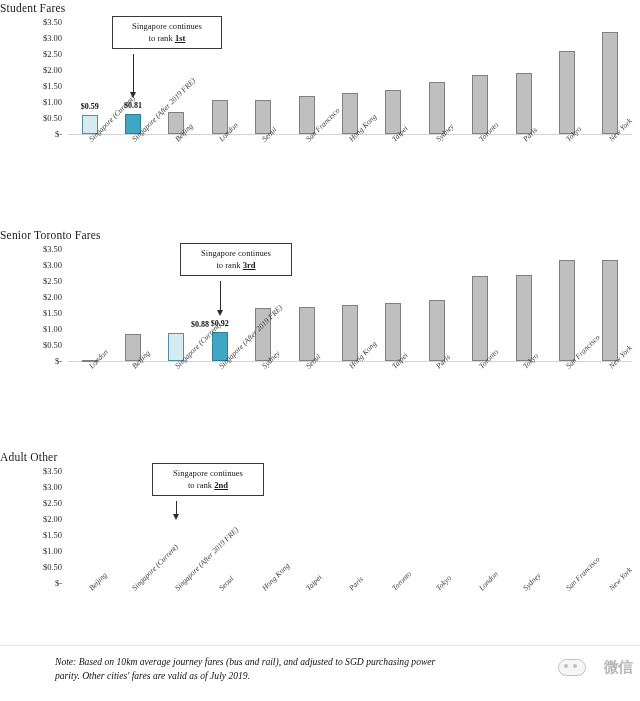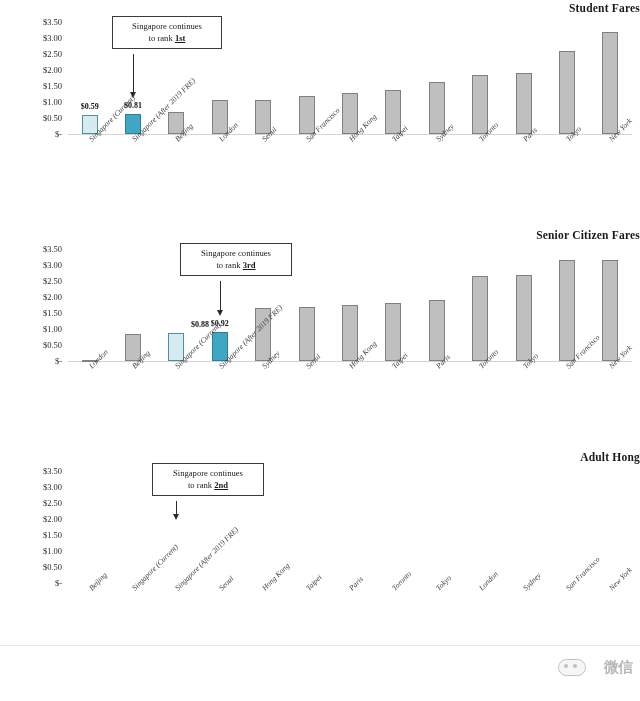--- a/index.html
+++ b/index.html
@@ -6,21 +6,21 @@
   body{
     width:640px;height:701px;background:#ffffff;
     font-family:"Liberation Serif",serif;
     color:#1a1a1a;overflow:hidden;position:relative;
   }
   .page{position:relative;width:640px;height:701px;}
 
   
   .chart-block{position:absolute;left:0;width:640px;}
   .chart-title{
-    text-align:right;font-weight:bold;font-size:11.5px;
+    text-align:left;font-weight:normal;font-size:11.5px;
     font-family:"Liberation Serif",serif;letter-spacing:.2px;
   }
   .plot-wrap{position:relative;width:640px;}
   .yaxis{
     position:absolute;left:0;top:0;width:62px;
     font-size:8.5px;text-align:right;color:#2b2b2b;
   }
   .ytick{position:absolute;right:0;transform:translateY(-50%);white-space:nowrap;margin-left:20px;}
   .plotarea{position:absolute;left:68px;top:0;right:8px;bottom:0;}
   .baseline{
@@ -133,21 +133,21 @@
       <div class="cat" style="left: 563.923px; top: 137px;">Tokyo</div>
       <div class="cat" style="left: 607.308px; top: 137px;">New York</div>
       <div class="callout" style="left: 112px; top: 16px; width: 110px;">
         <div>Singapore continues</div>
         <div>to rank <u>1st</u></div>
       </div>
       <div class="arrow-line" style="left: 133.077px; top: 54px; height: 37.84px;"></div>
       <div class="arrow-head" style="left: 130.077px; top: 91.84px;"></div>
     </div>
   <div class="chart-block" id="chart-1" style="top:225px;">
-      <div class="chart-title" style="position: absolute; left: 0px; right: 0px; top: 4px;">Senior Citizen Fares</div>
+      <div class="chart-title" style="position: absolute; left: 0px; right: 0px; top: 4px;">Senior Toronto Fares</div>
       <div class="plot-wrap" style="position: absolute; left: 0px; top: 24px; height: 112px;">
         <div class="yaxis" style="height: 112px;">
           <div class="ytick" style="top: 0px;">$3.50</div>
           <div class="ytick" style="top: 16px;">$3.00</div>
           <div class="ytick" style="top: 32px;">$2.50</div>
           <div class="ytick" style="top: 48px;">$2.00</div>
           <div class="ytick" style="top: 64px;">$1.50</div>
           <div class="ytick" style="top: 80px;">$1.00</div>
           <div class="ytick" style="top: 96px;">$0.50</div>
           <div class="ytick" style="top: 112px;">$-</div>
@@ -185,21 +185,21 @@
       <div class="cat" style="left: 563.923px; top: 139px;">San Francisco</div>
       <div class="cat" style="left: 607.308px; top: 139px;">New York</div>
       <div class="callout" style="left: 180px; top: 18px; width: 112px;">
         <div>Singapore continues</div>
         <div>to rank <u>3rd</u></div>
       </div>
       <div class="arrow-line" style="left: 219.846px; top: 56px; height: 28.56px;"></div>
       <div class="arrow-head" style="left: 216.846px; top: 84.56px;"></div>
     </div>
   <div class="chart-block" id="chart-2" style="top:447px;">
-      <div class="chart-title" style="position: absolute; left: 0px; right: 0px; top: 4px;">Adult Hong</div>
+      <div class="chart-title" style="position: absolute; left: 0px; right: 0px; top: 4px;">Adult Other</div>
       <div class="plot-wrap" style="position: absolute; left: 0px; top: 24px; height: 112px;">
         <div class="yaxis" style="height: 112px;">
           <div class="ytick" style="top: 0px;">$3.50</div>
           <div class="ytick" style="top: 16px;">$3.00</div>
           <div class="ytick" style="top: 32px;">$2.50</div>
           <div class="ytick" style="top: 48px;">$2.00</div>
           <div class="ytick" style="top: 64px;">$1.50</div>
           <div class="ytick" style="top: 80px;">$1.00</div>
           <div class="ytick" style="top: 96px;">$0.50</div>
           <div class="ytick" style="top: 112px;">$-</div>
@@ -221,19 +221,23 @@
       <div class="callout" style="left: 152px; top: 16px; width: 112px;">
         <div>Singapore continues</div>
         <div>to rank <u>2nd</u></div>
       </div>
       <div class="arrow-line" style="left: 176.462px; top: 54px; height: 12.64px;"></div>
       <div class="arrow-head" style="left: 173.462px; top: 66.64px;"></div>
     </div>
 
   <div class="divider"></div>
 
+  <div class="note">
+    <div>Note: Based on 10km average journey fares (bus and rail), and adjusted to SGD purchasing power</div>
+    <div>parity. Other cities' fares are valid as of July 2019.</div>
+  </div>
 
   <div class="watermark">
     <span class="wm-cloud"></span>
     <span class="wm-cn">微信</span>
   </div>
 
 </div>
 
 </body></html>

